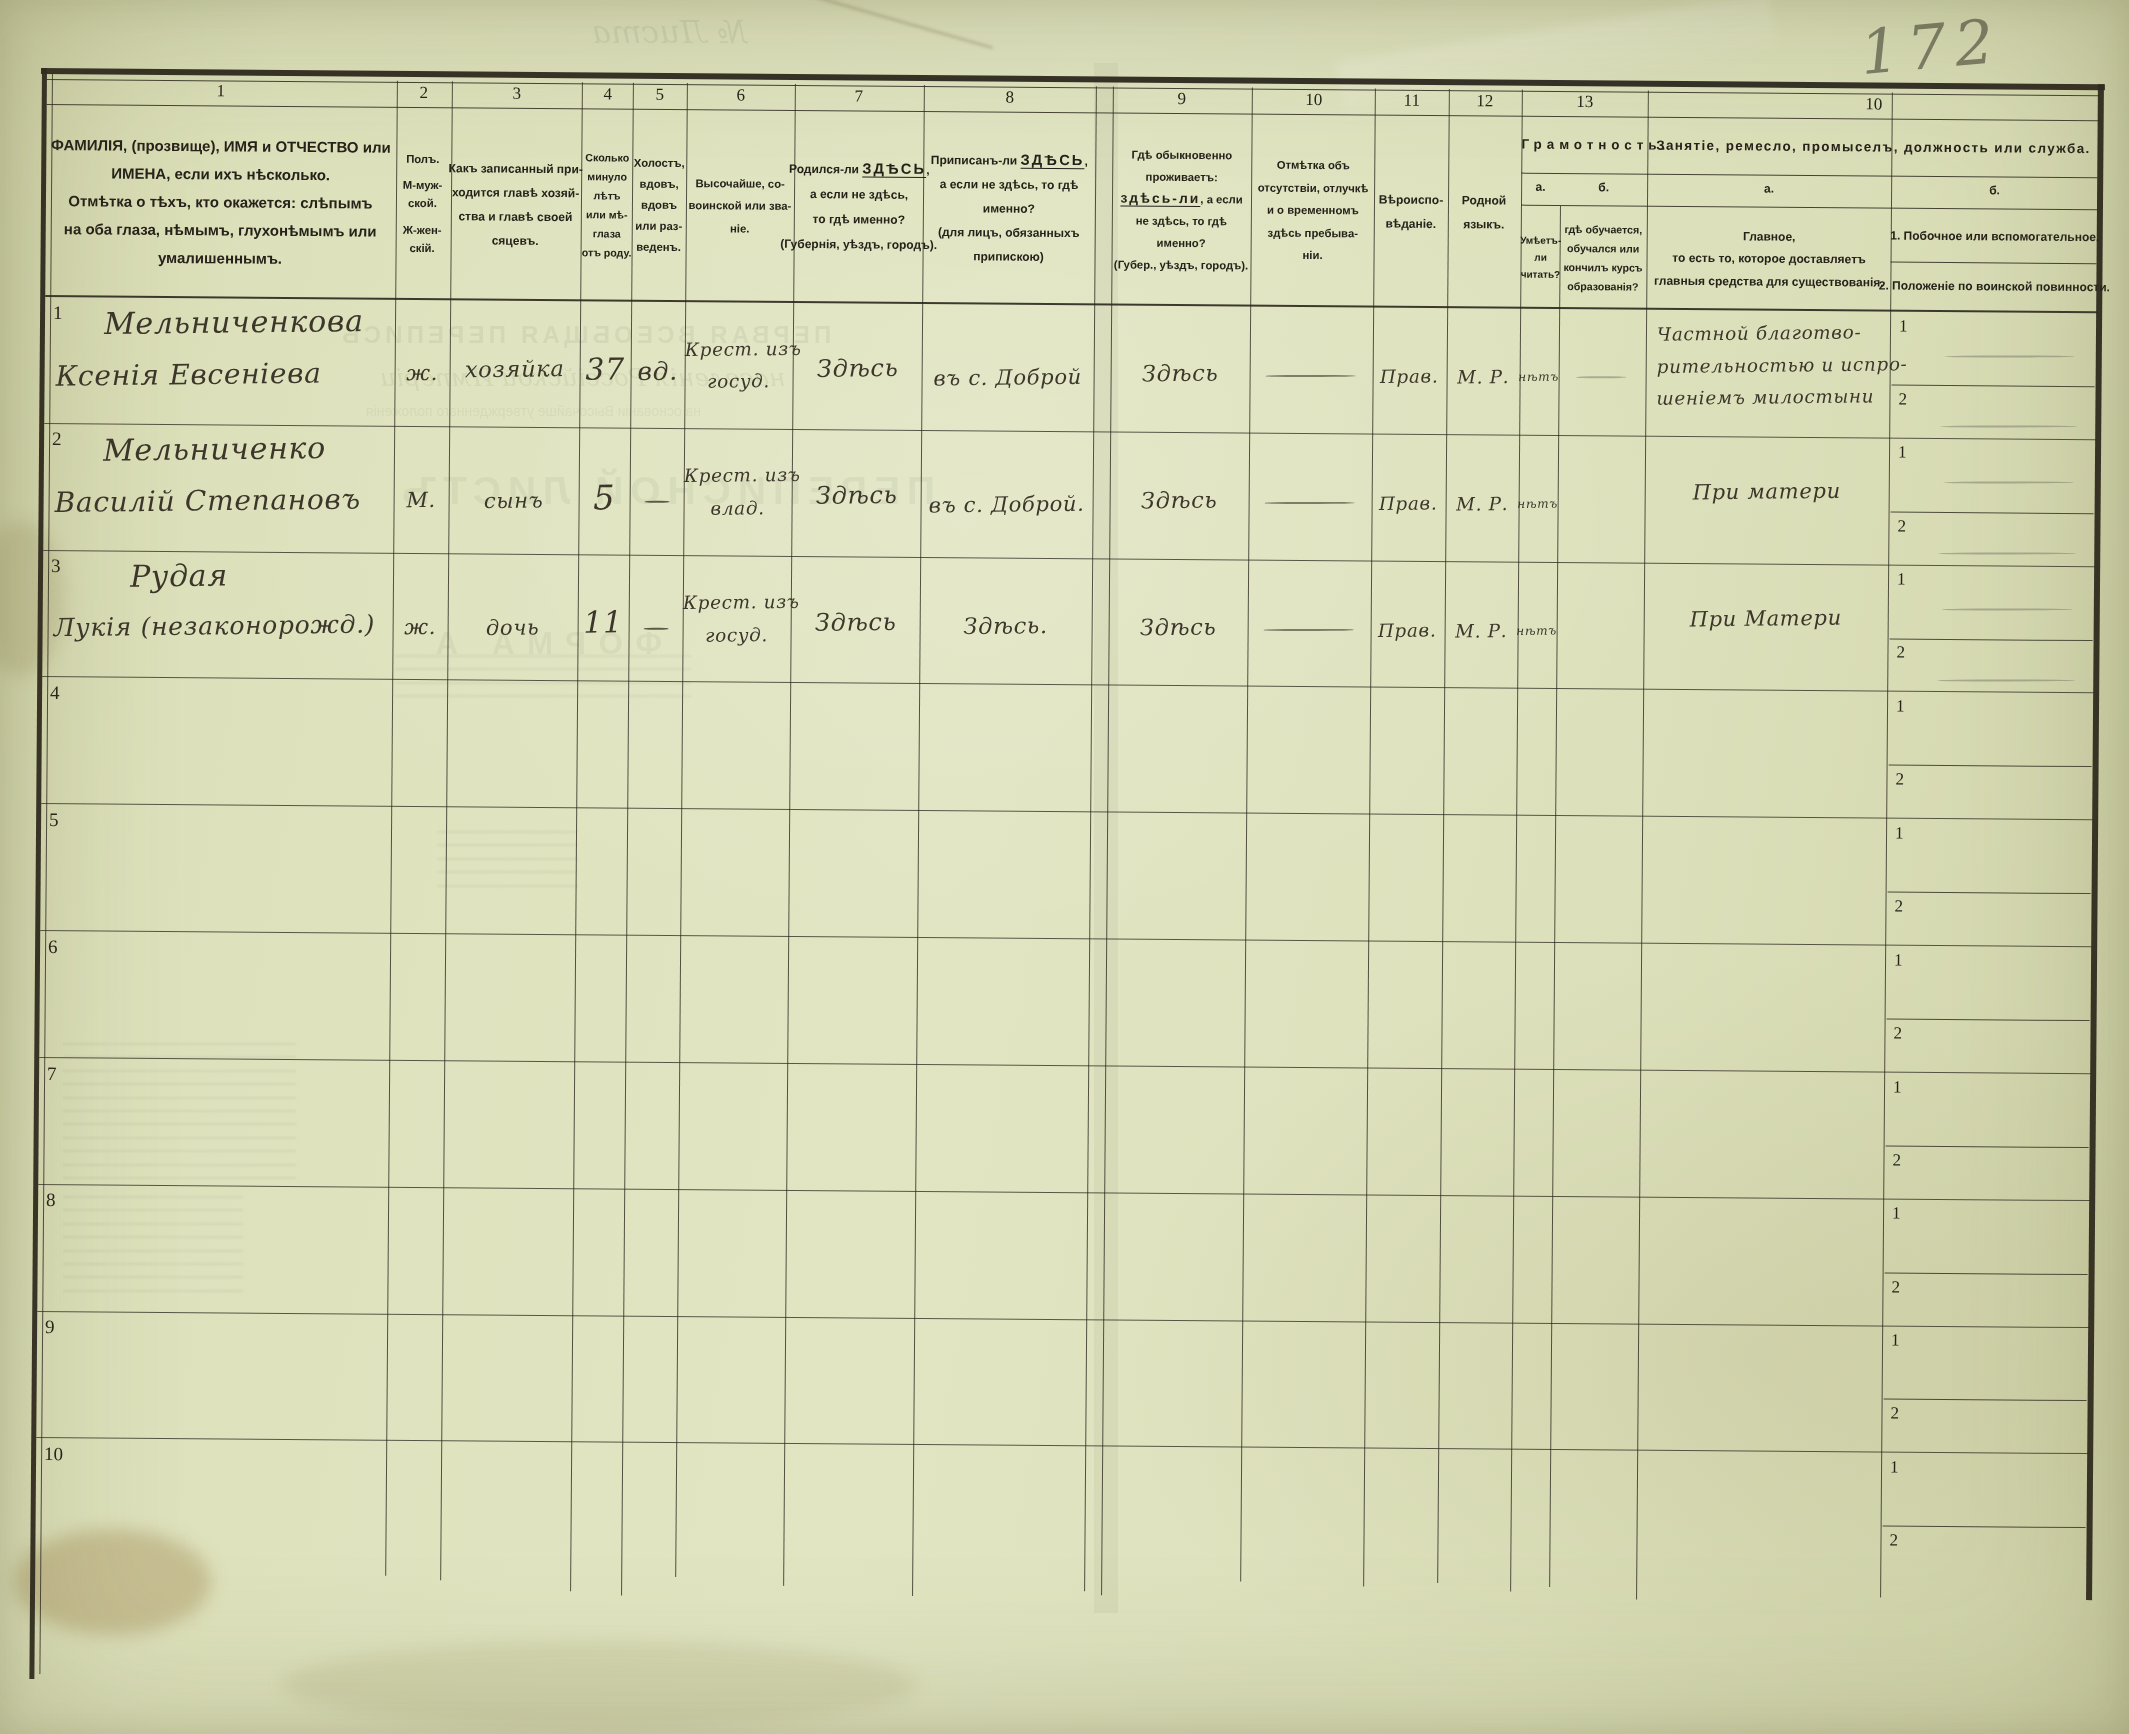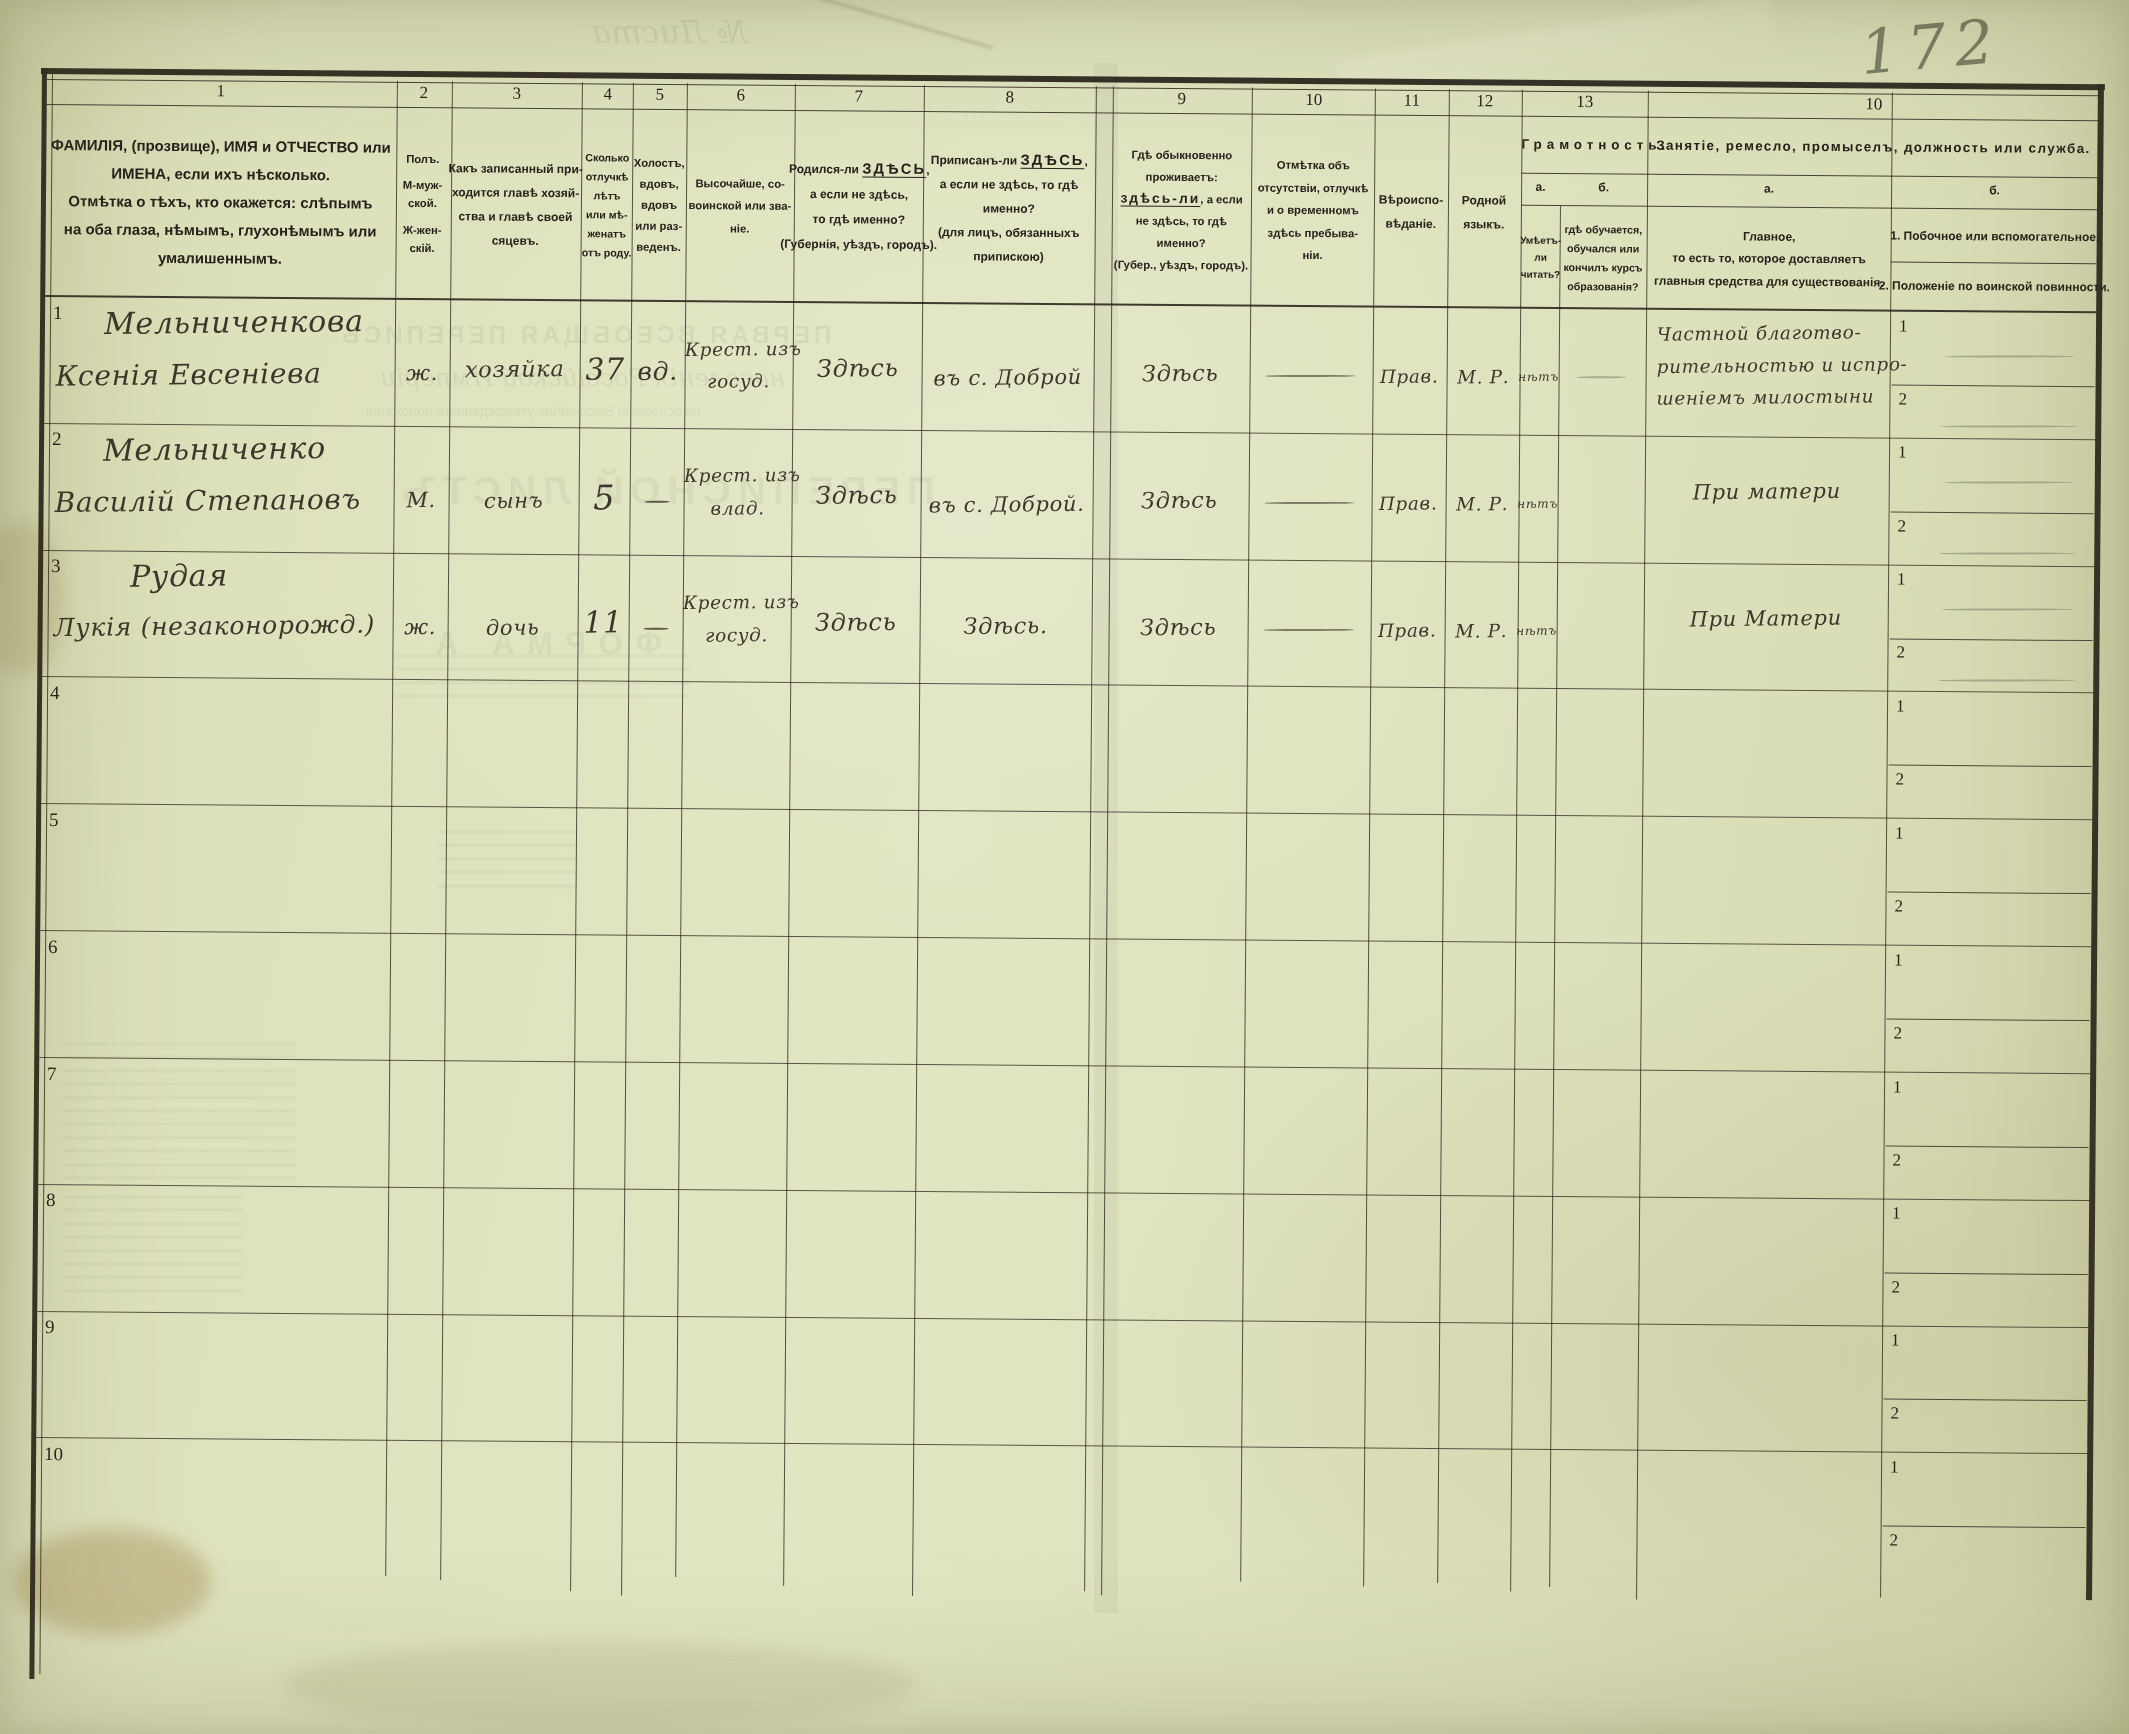--- a/index.html
+++ b/index.html
@@ -151,24 +151,24 @@
         <div>скій.</div>
       </div>
       <div class="pt ptc" style="left: 454px; top: 106px; width: 125px; height: 189px; font-size: 12px; line-height: 24px;">
         <div>Какъ записанный при-</div>
         <div>ходится главѣ хозяй-</div>
         <div>ства и главѣ своей</div>
         <div>сяцевъ.</div>
       </div>
       <div class="pt ptc" style="left: 585px; top: 106px; width: 46px; height: 189px; font-size: 10.6px; line-height: 19px;">
         <div>Сколько</div>
-        <div>отлучкѣ</div>
+        <div>минуло</div>
         <div>лѣтъ</div>
         <div>или мѣ-</div>
-        <div>женатъ</div>
+        <div>глаза</div>
         <div>отъ роду.</div>
       </div>
       <div class="pt ptc" style="left: 636px; top: 106px; width: 48px; height: 189px; font-size: 11.3px; line-height: 21px;">
         <div>Холостъ,</div>
         <div>вдовъ,</div>
         <div>вдовъ</div>
         <div>или раз-</div>
         <div>веденъ.</div>
       </div>
       <div class="pt ptc" style="left: 690px; top: 106px; width: 102px; height: 189px; font-size: 11.3px; line-height: 22.5px;">

